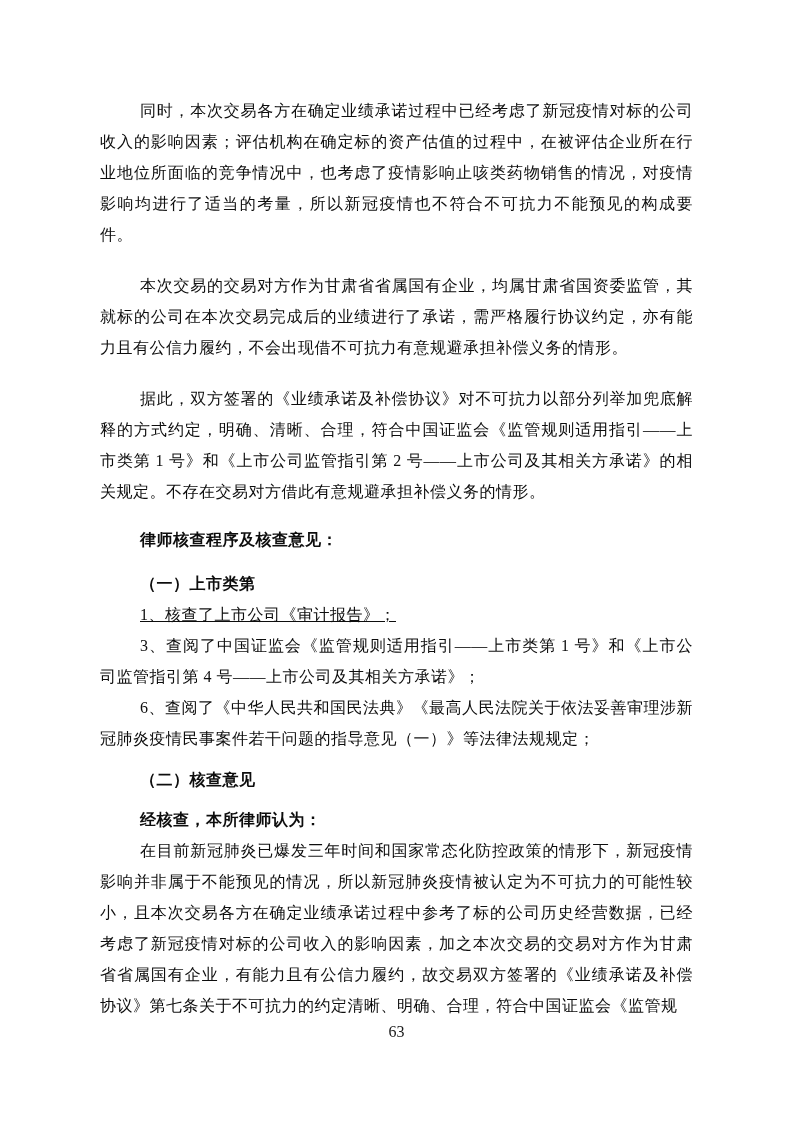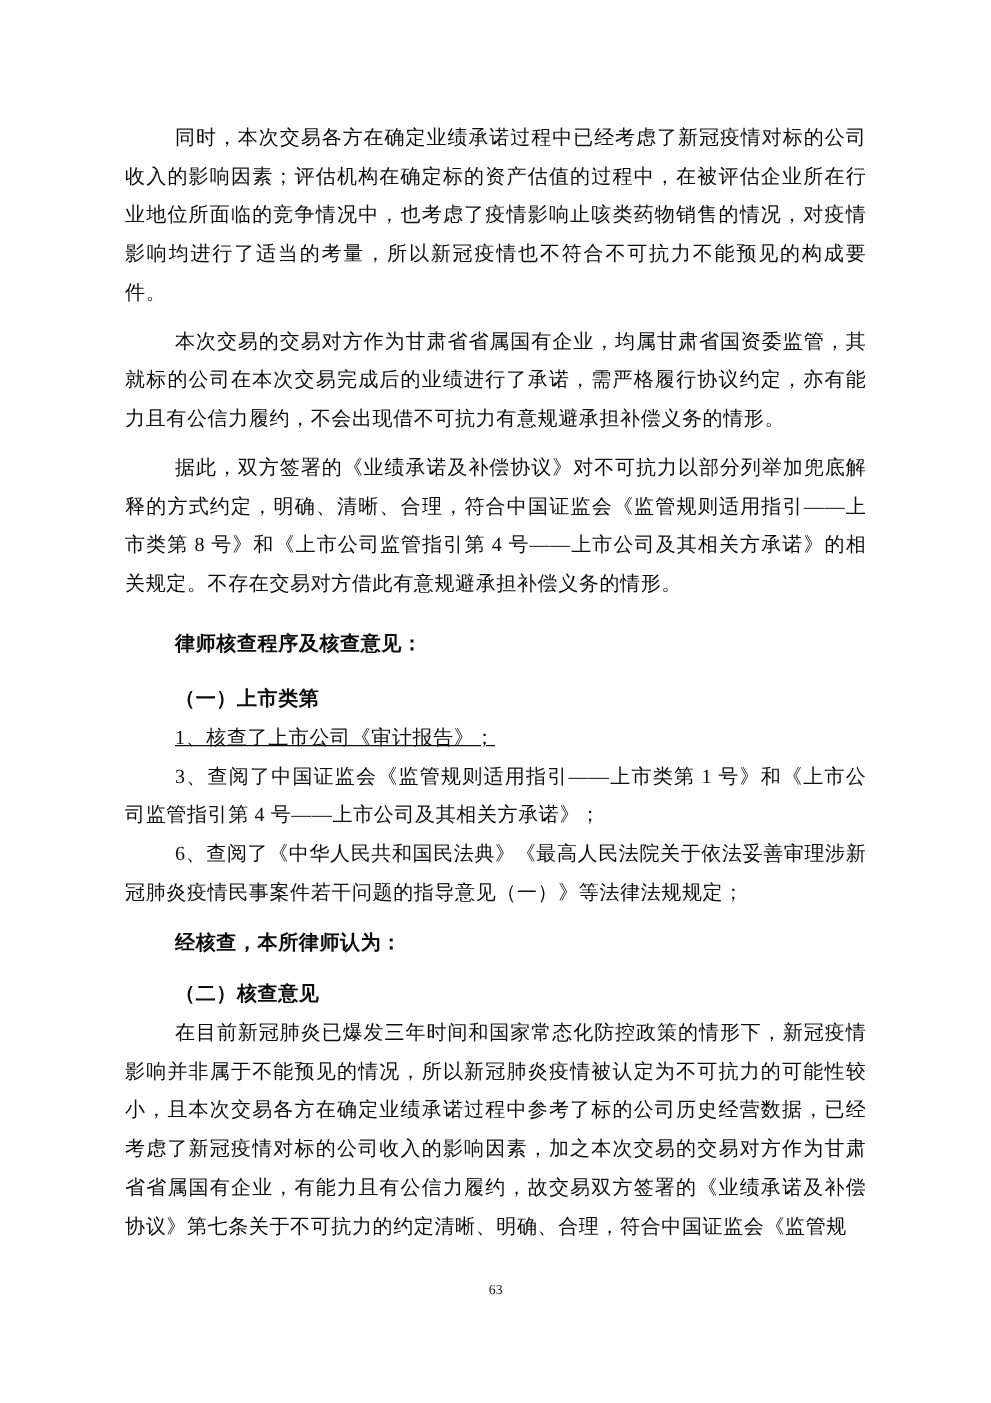--- a/index.html
+++ b/index.html
@@ -21,21 +21,21 @@
     padding: 95px 100px 0 100px;
   }
   .para {
     margin: 0;
     text-indent: 40px;
     line-height: 31px;
     text-align: justify;
     text-justify: inter-character;
     letter-spacing: 0.5px;
   }
-  .para + .para { margin-top: 8px; }
+  .para + .para { margin-top: 20px; }
   .heading {
     margin: 0;
     text-indent: 40px;
     line-height: 31px;
     font-weight: bold;
     letter-spacing: 0.5px;
     font-family: Liberation Serif, serif;
   }
   .mt-17 { margin-top: 17px; }
   .mt-13 { margin-top: 13px; }
@@ -51,48 +51,48 @@
     text-align: justify;
     text-justify: inter-character;
     letter-spacing: 0.5px;
   }
   .page-number {
     position: absolute;
     left: 0;
     right: 0;
     top: 1024px;
     text-align: center;
-    font-size: 11px;
+    font-size: 16px;
     line-height: 16px;
     color: #1a1a1a;
   }
 </style>
 </head>
 <body>
 
 <div class="page">
 
   <p class="para">同时，本次交易各方在确定业绩承诺过程中已经考虑了新冠疫情对标的公司收入的影响因素；评估机构在确定标的资产估值的过程中，在被评估企业所在行业地位所面临的竞争情况中，也考虑了疫情影响止咳类药物销售的情况，对疫情影响均进行了适当的考量，所以新冠疫情也不符合不可抗力不能预见的构成要件。</p>
 
   <p class="para">本次交易的交易对方作为甘肃省省属国有企业，均属甘肃省国资委监管，其就标的公司在本次交易完成后的业绩进行了承诺，需严格履行协议约定，亦有能力且有公信力履约，不会出现借不可抗力有意规避承担补偿义务的情形。</p>
 
-  <p class="para">据此，双方签署的《业绩承诺及补偿协议》对不可抗力以部分列举加兜底解释的方式约定，明确、清晰、合理，符合中国证监会《监管规则适用指引——上市类第 8 号》和《上市公司监管指引第 4 号——上市公司及其相关方承诺》的相关规定。不存在交易对方借此有意规避承担补偿义务的情形。</p>
+  <p class="para">据此，双方签署的《业绩承诺及补偿协议》对不可抗力以部分列举加兜底解释的方式约定，明确、清晰、合理，符合中国证监会《监管规则适用指引——上市类第 1 号》和《上市公司监管指引第 2 号——上市公司及其相关方承诺》的相关规定。不存在交易对方借此有意规避承担补偿义务的情形。</p>
 
   <p class="heading mt-17">律师核查程序及核查意见：</p>
 
   <p class="heading mt-13">（一）上市类第</p>
 
   <p class="list-item mt-11">1、核查了上市公司《审计报告》；</p>
 
 
   <p class="list-item mt-12">3、查阅了中国证监会《监管规则适用指引——上市类第 1 号》和《上市公司监管指引第 4 号——上市公司及其相关方承诺》；</p>
 
   <p class="list-item mt-12">6、查阅了《中华人民共和国民法典》《最高人民法院关于依法妥善审理涉新冠肺炎疫情民事案件若干问题的指导意见（一）》等法律法规规定；</p>
 
+  <p class="heading mt-10">（二）核查意见</p>
+
   <p class="heading mt-9">经核查，本所律师认为：</p>
-
-  <p class="heading mt-10">（二）核查意见</p>
 
   <p class="para mt-0">在目前新冠肺炎已爆发三年时间和国家常态化防控政策的情形下，新冠疫情影响并非属于不能预见的情况，所以新冠肺炎疫情被认定为不可抗力的可能性较小，且本次交易各方在确定业绩承诺过程中参考了标的公司历史经营数据，已经考虑了新冠疫情对标的公司收入的影响因素，加之本次交易的交易对方作为甘肃省省属国有企业，有能力且有公信力履约，故交易双方签署的《业绩承诺及补偿协议》第七条关于不可抗力的约定清晰、明确、合理，符合中国证监会《监管规</p>
 
   <div class="page-number">63</div>
 
 </div>
 
 </body></html>

